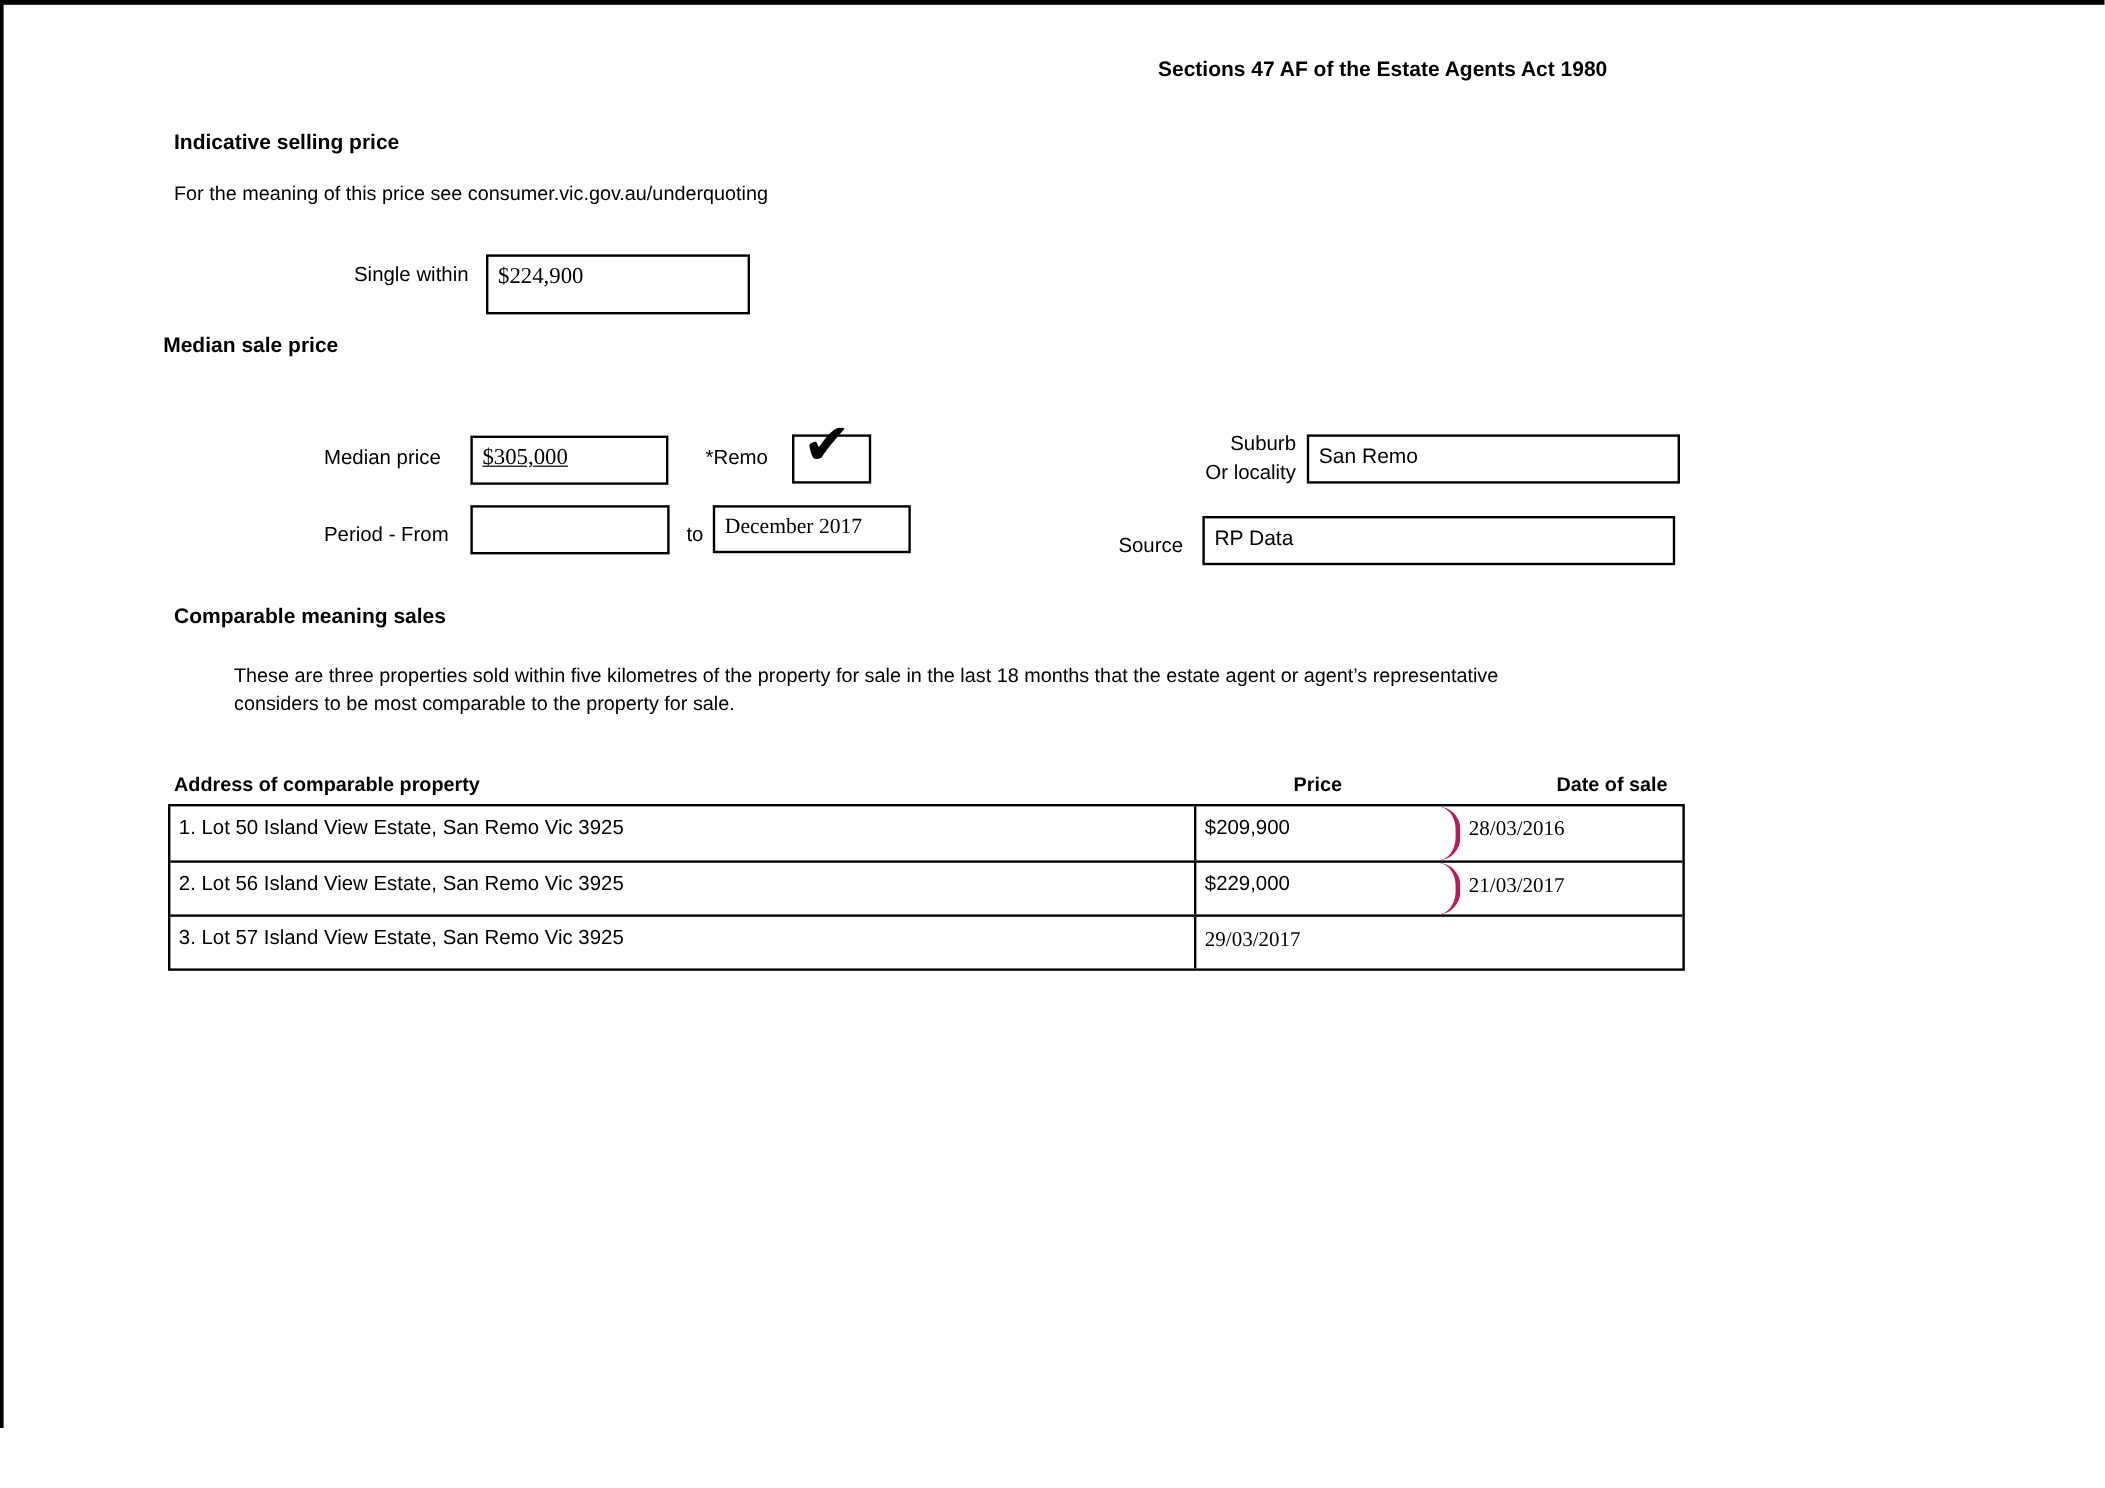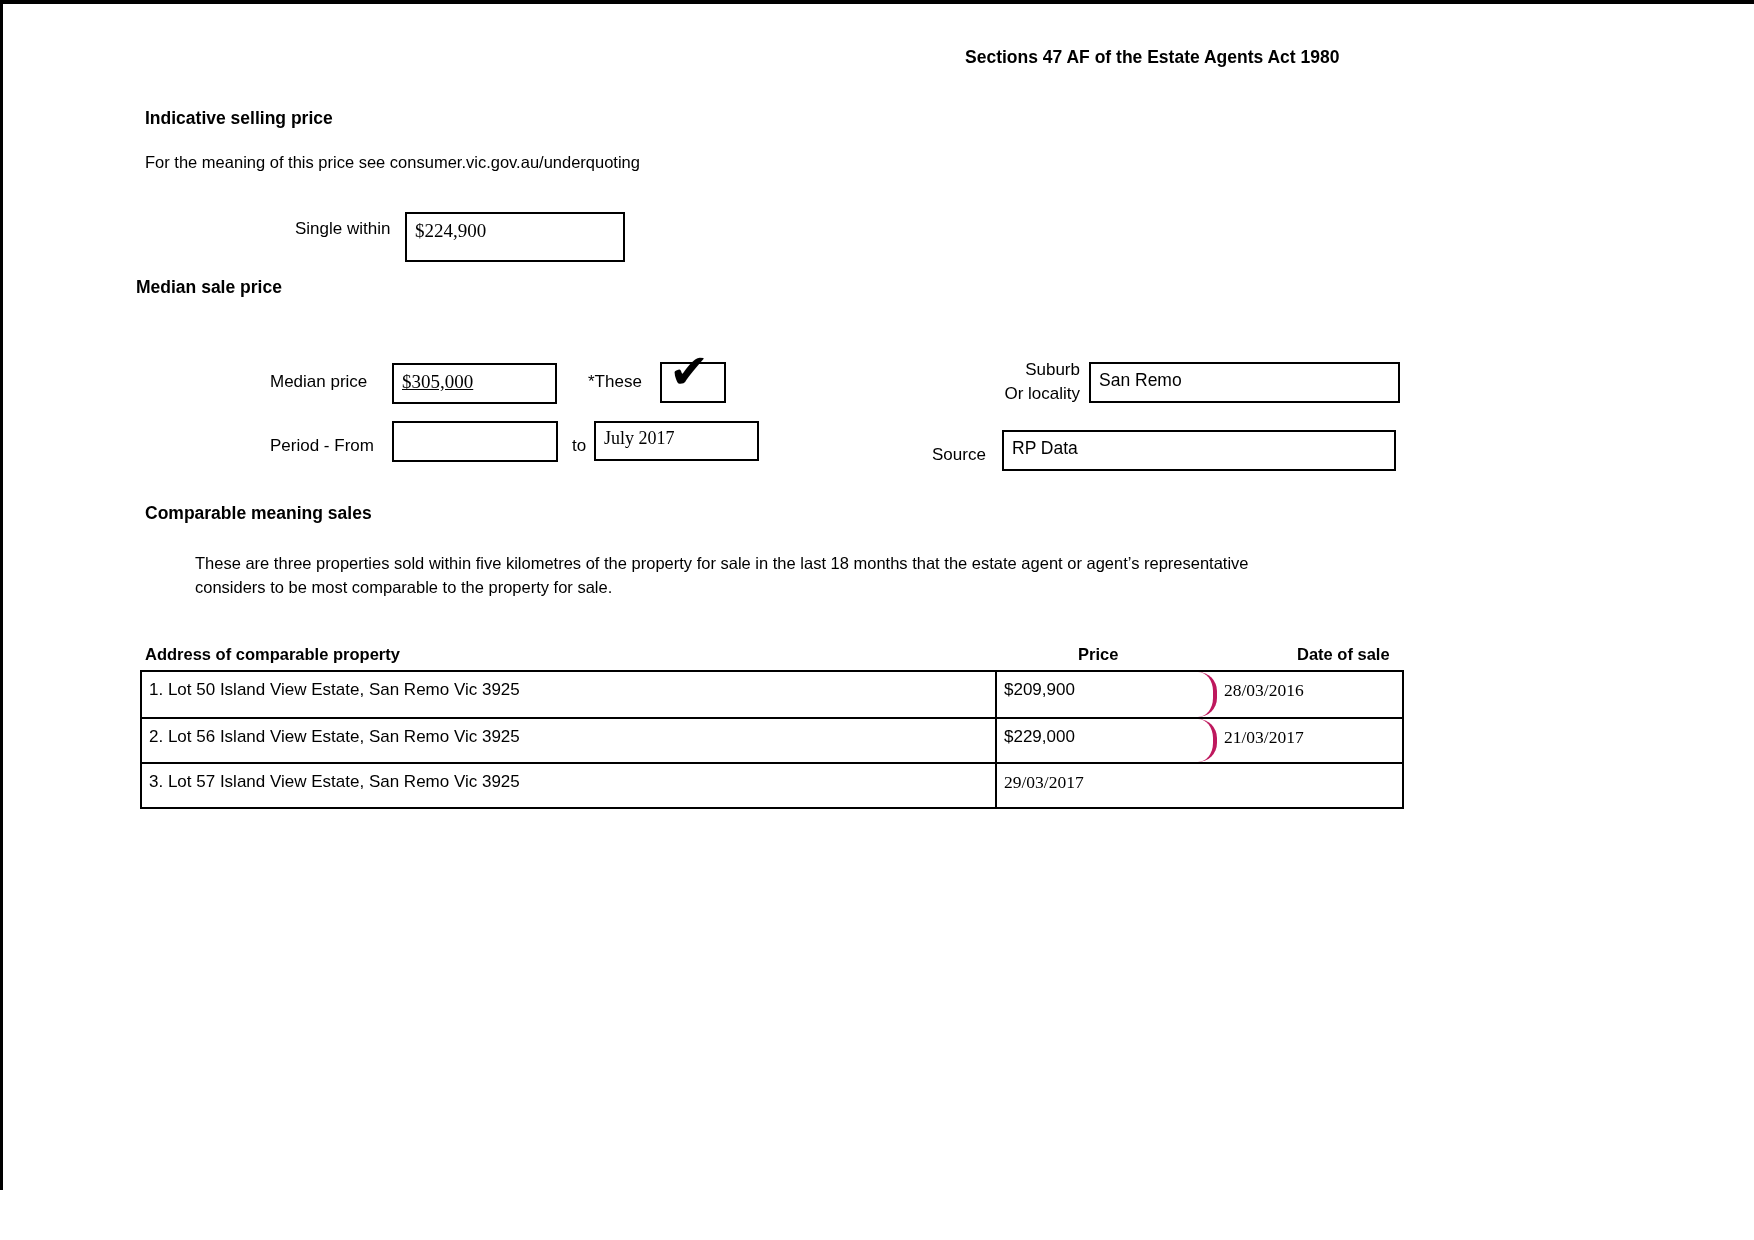--- a/index.html
+++ b/index.html
@@ -102,40 +102,40 @@
     <span class="serif-val">$224,900</span>
   </div>
 
   <div class="section-heading" id="median-heading">Median sale price</div>
 
   <div class="lbl" id="median-price-label">Median price</div>
   <div class="box" id="median-price-box">
     <span class="serif-val">$305,000</span>
   </div>
 
-  <div class="lbl" id="land-label">*These</div>
+  <div class="lbl" id="land-label">*Remo</div>
   <div class="box" id="land-checkbox">
     <span class="check">✔</span>
   </div>
 
   <div id="suburb-label">
     <div>Suburb</div>
     <div>Or locality</div>
   </div>
   <div class="box" id="suburb-box">
     <span class="sans-val">San Remo</span>
   </div>
 
   <div class="lbl" id="period-label">Period - From</div>
   <div class="box" id="period-from-box">
     <span class="serif-val"></span>
   </div>
   <div class="lbl" id="to-label">to</div>
   <div class="box" id="period-to-box">
-    <span class="serif-val" style="font-size:18px;">July 2017</span>
+    <span class="serif-val" style="font-size:18px;">December 2017</span>
   </div>
 
   <div class="lbl" id="source-label">Source</div>
   <div class="box" id="source-box">
     <span class="sans-val">RP Data</span>
   </div>
 
   <div class="section-heading" id="comparable-heading">Comparable meaning sales</div>
   <div class="para">These are three properties sold within five kilometres of the property for sale in the last 18 months that the estate agent or agent’s representative considers to be most comparable to the property for sale.</div>
 

